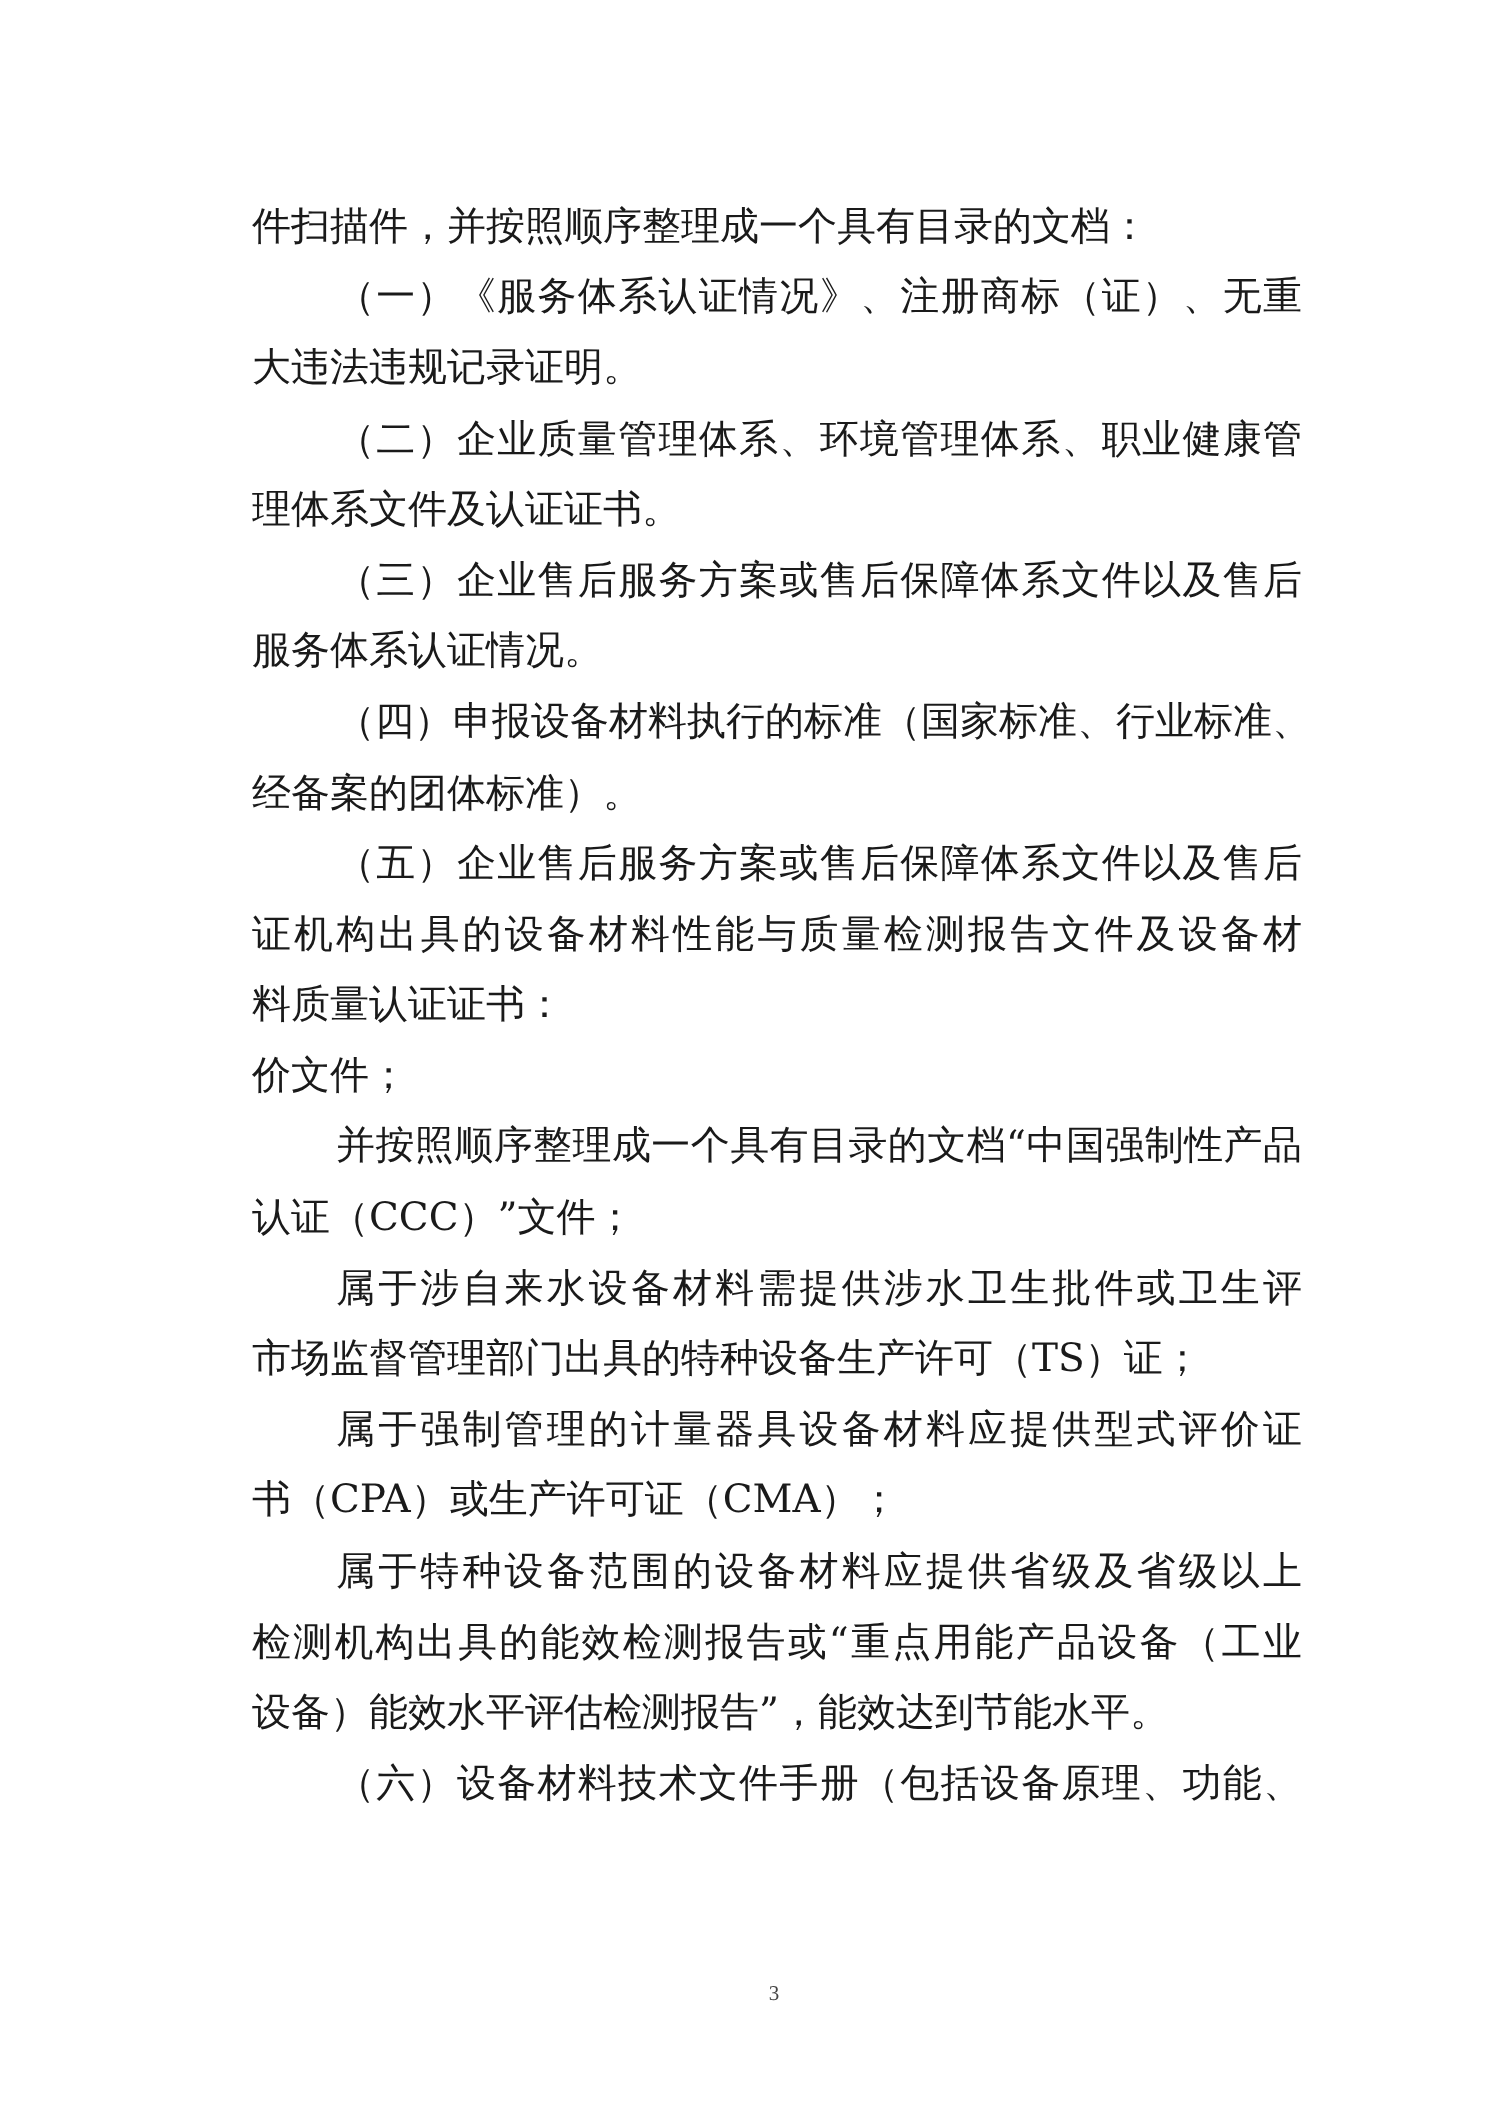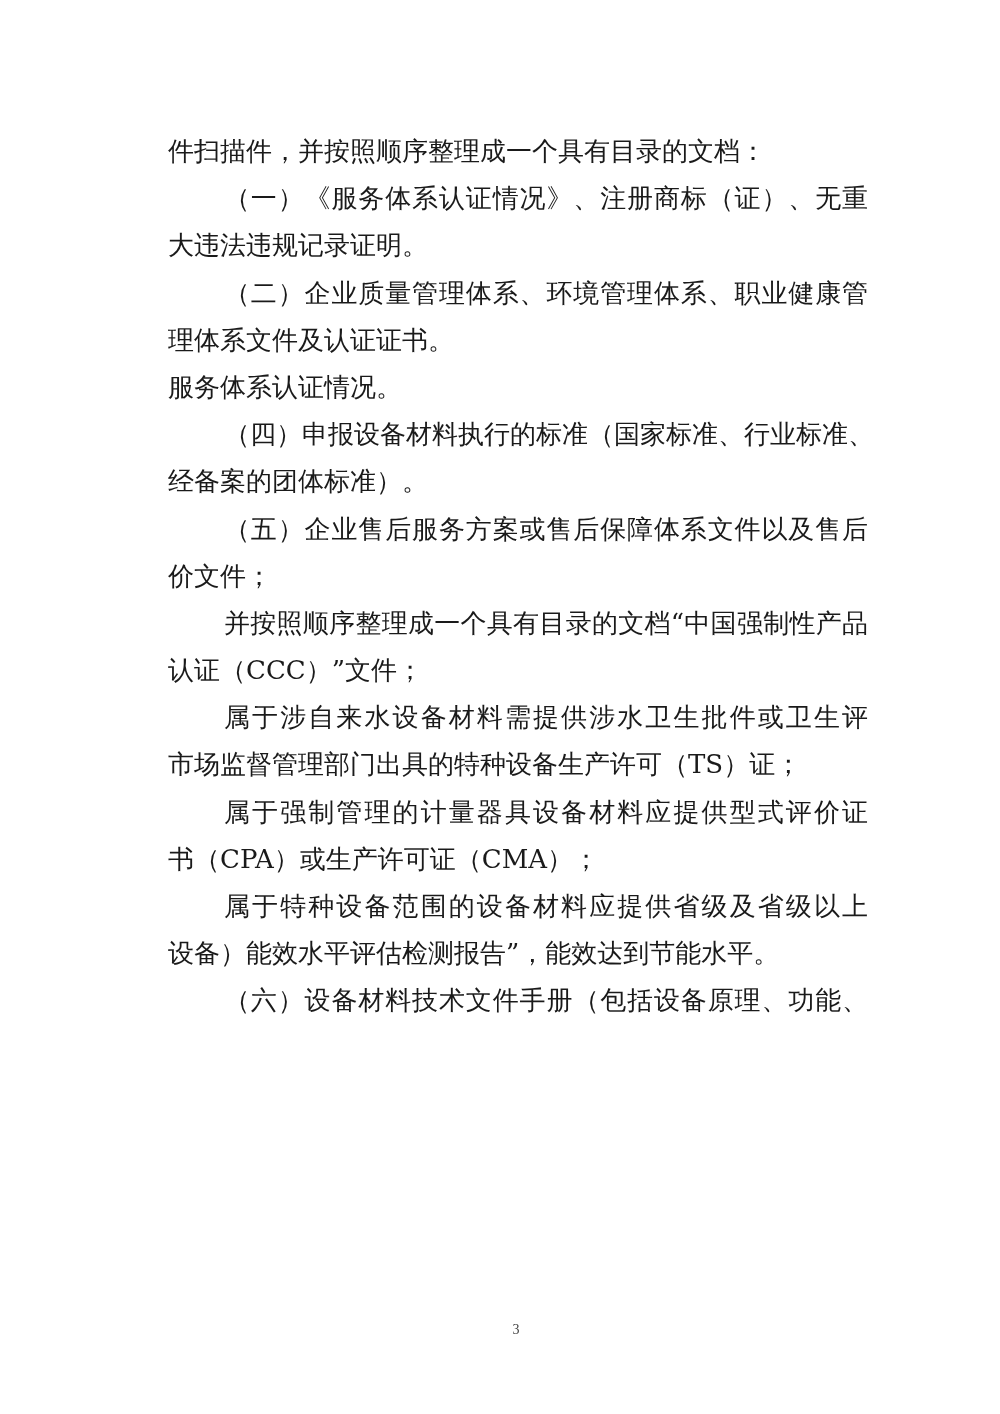--- a/index.html
+++ b/index.html
@@ -30,29 +30,33 @@
 </head>
 <body>
 
 <div class="page">
   <div class="body-text" id="body-text">
       <div class="line last">件扫描件，并按照顺序整理成一个具有目录的文档：</div>
       <div class="line indent">（一）《服务体系认证情况》、注册商标（证）、无重</div>
       <div class="line last">大违法违规记录证明。</div>
       <div class="line indent">（二）企业质量管理体系、环境管理体系、职业健康管</div>
       <div class="line last">理体系文件及认证证书。</div>
+      <div class="line indent">（三）企业售后服务方案或售后保障体系文件以及售后</div>
       <div class="line last">服务体系认证情况。</div>
       <div class="line indent">（四）申报设备材料执行的标准（国家标准、行业标准、</div>
       <div class="line last">经备案的团体标准）。</div>
       <div class="line indent">（五）企业售后服务方案或售后保障体系文件以及售后</div>
+      <div class="line">证机构出具的设备材料性能与质量检测报告文件及设备材</div>
+      <div class="line last">料质量认证证书：</div>
       <div class="line last">价文件；</div>
       <div class="line indent">并按照顺序整理成一个具有目录的文档“中国强制性产品</div>
       <div class="line last">认证（CCC）”文件；</div>
       <div class="line indent">属于涉自来水设备材料需提供涉水卫生批件或卫生评</div>
       <div class="line last">市场监督管理部门出具的特种设备生产许可（TS）证；</div>
       <div class="line indent">属于强制管理的计量器具设备材料应提供型式评价证</div>
       <div class="line last">书（CPA）或生产许可证（CMA）；</div>
       <div class="line indent">属于特种设备范围的设备材料应提供省级及省级以上</div>
+      <div class="line">检测机构出具的能效检测报告或“重点用能产品设备（工业</div>
       <div class="line last">设备）能效水平评估检测报告”，能效达到节能水平。</div>
       <div class="line indent">（六）设备材料技术文件手册（包括设备原理、功能、</div>
     </div>
   <div class="page-number">3</div>
 </div>
 
 </body></html>

